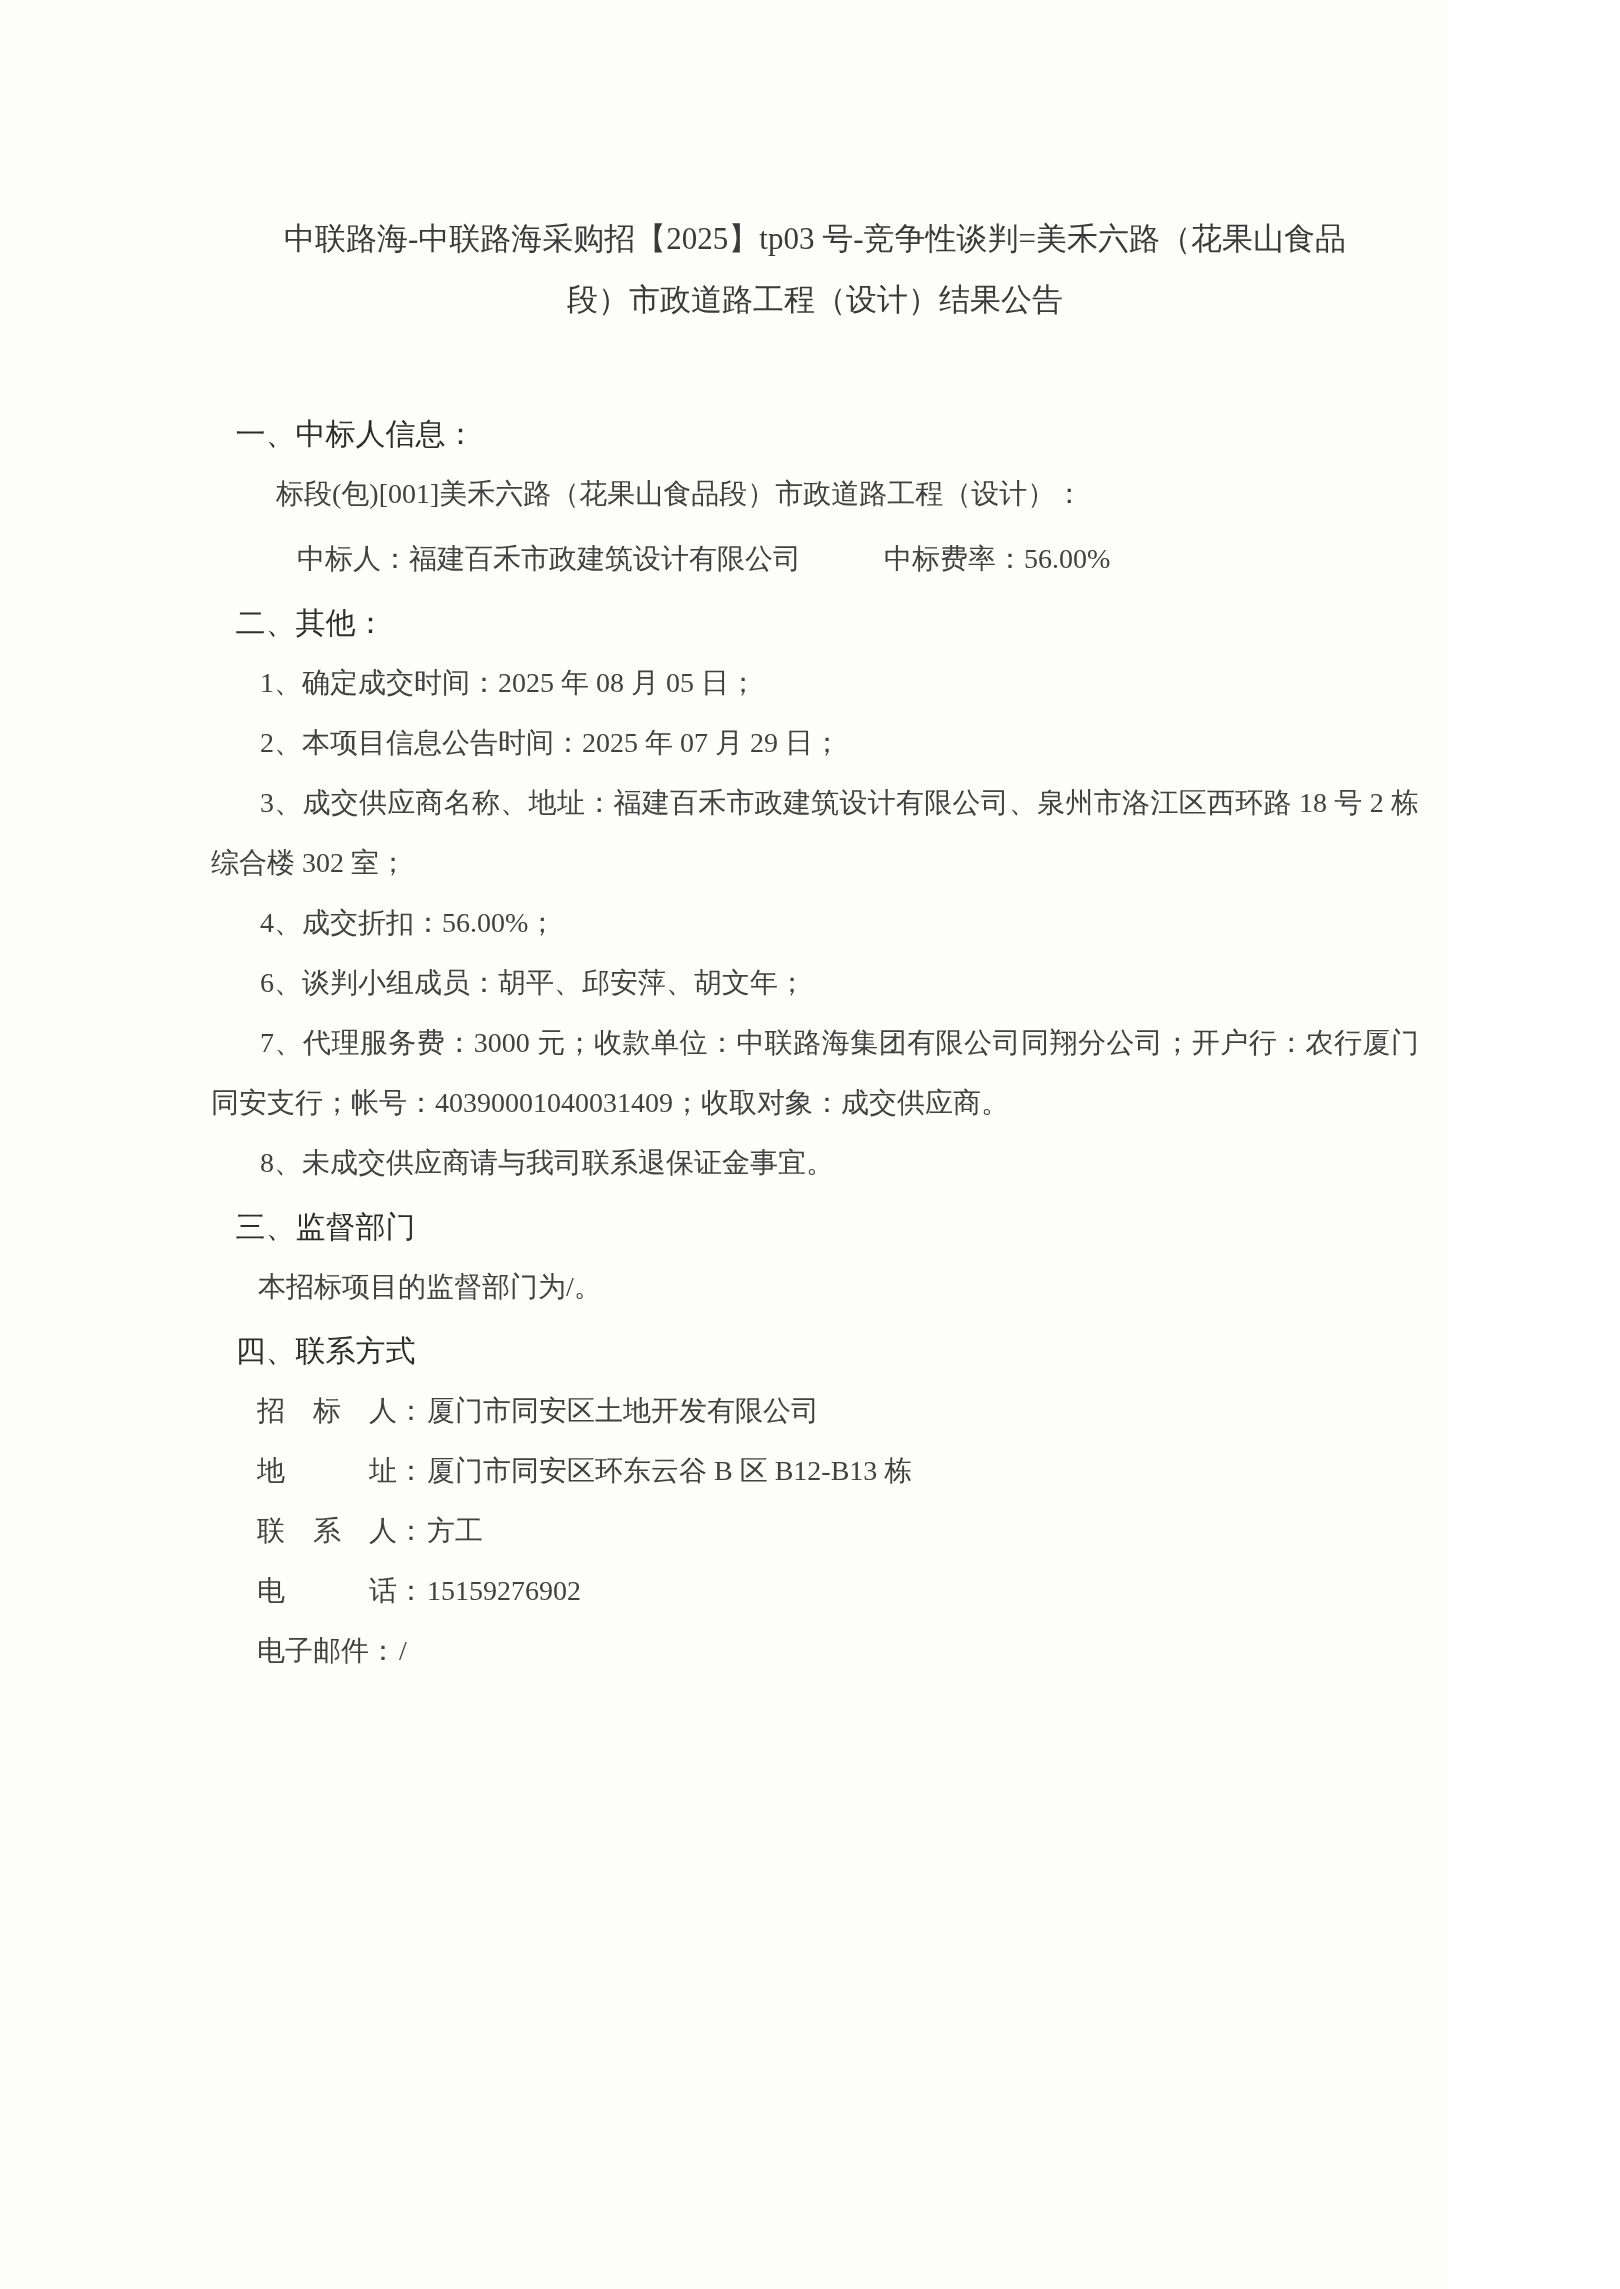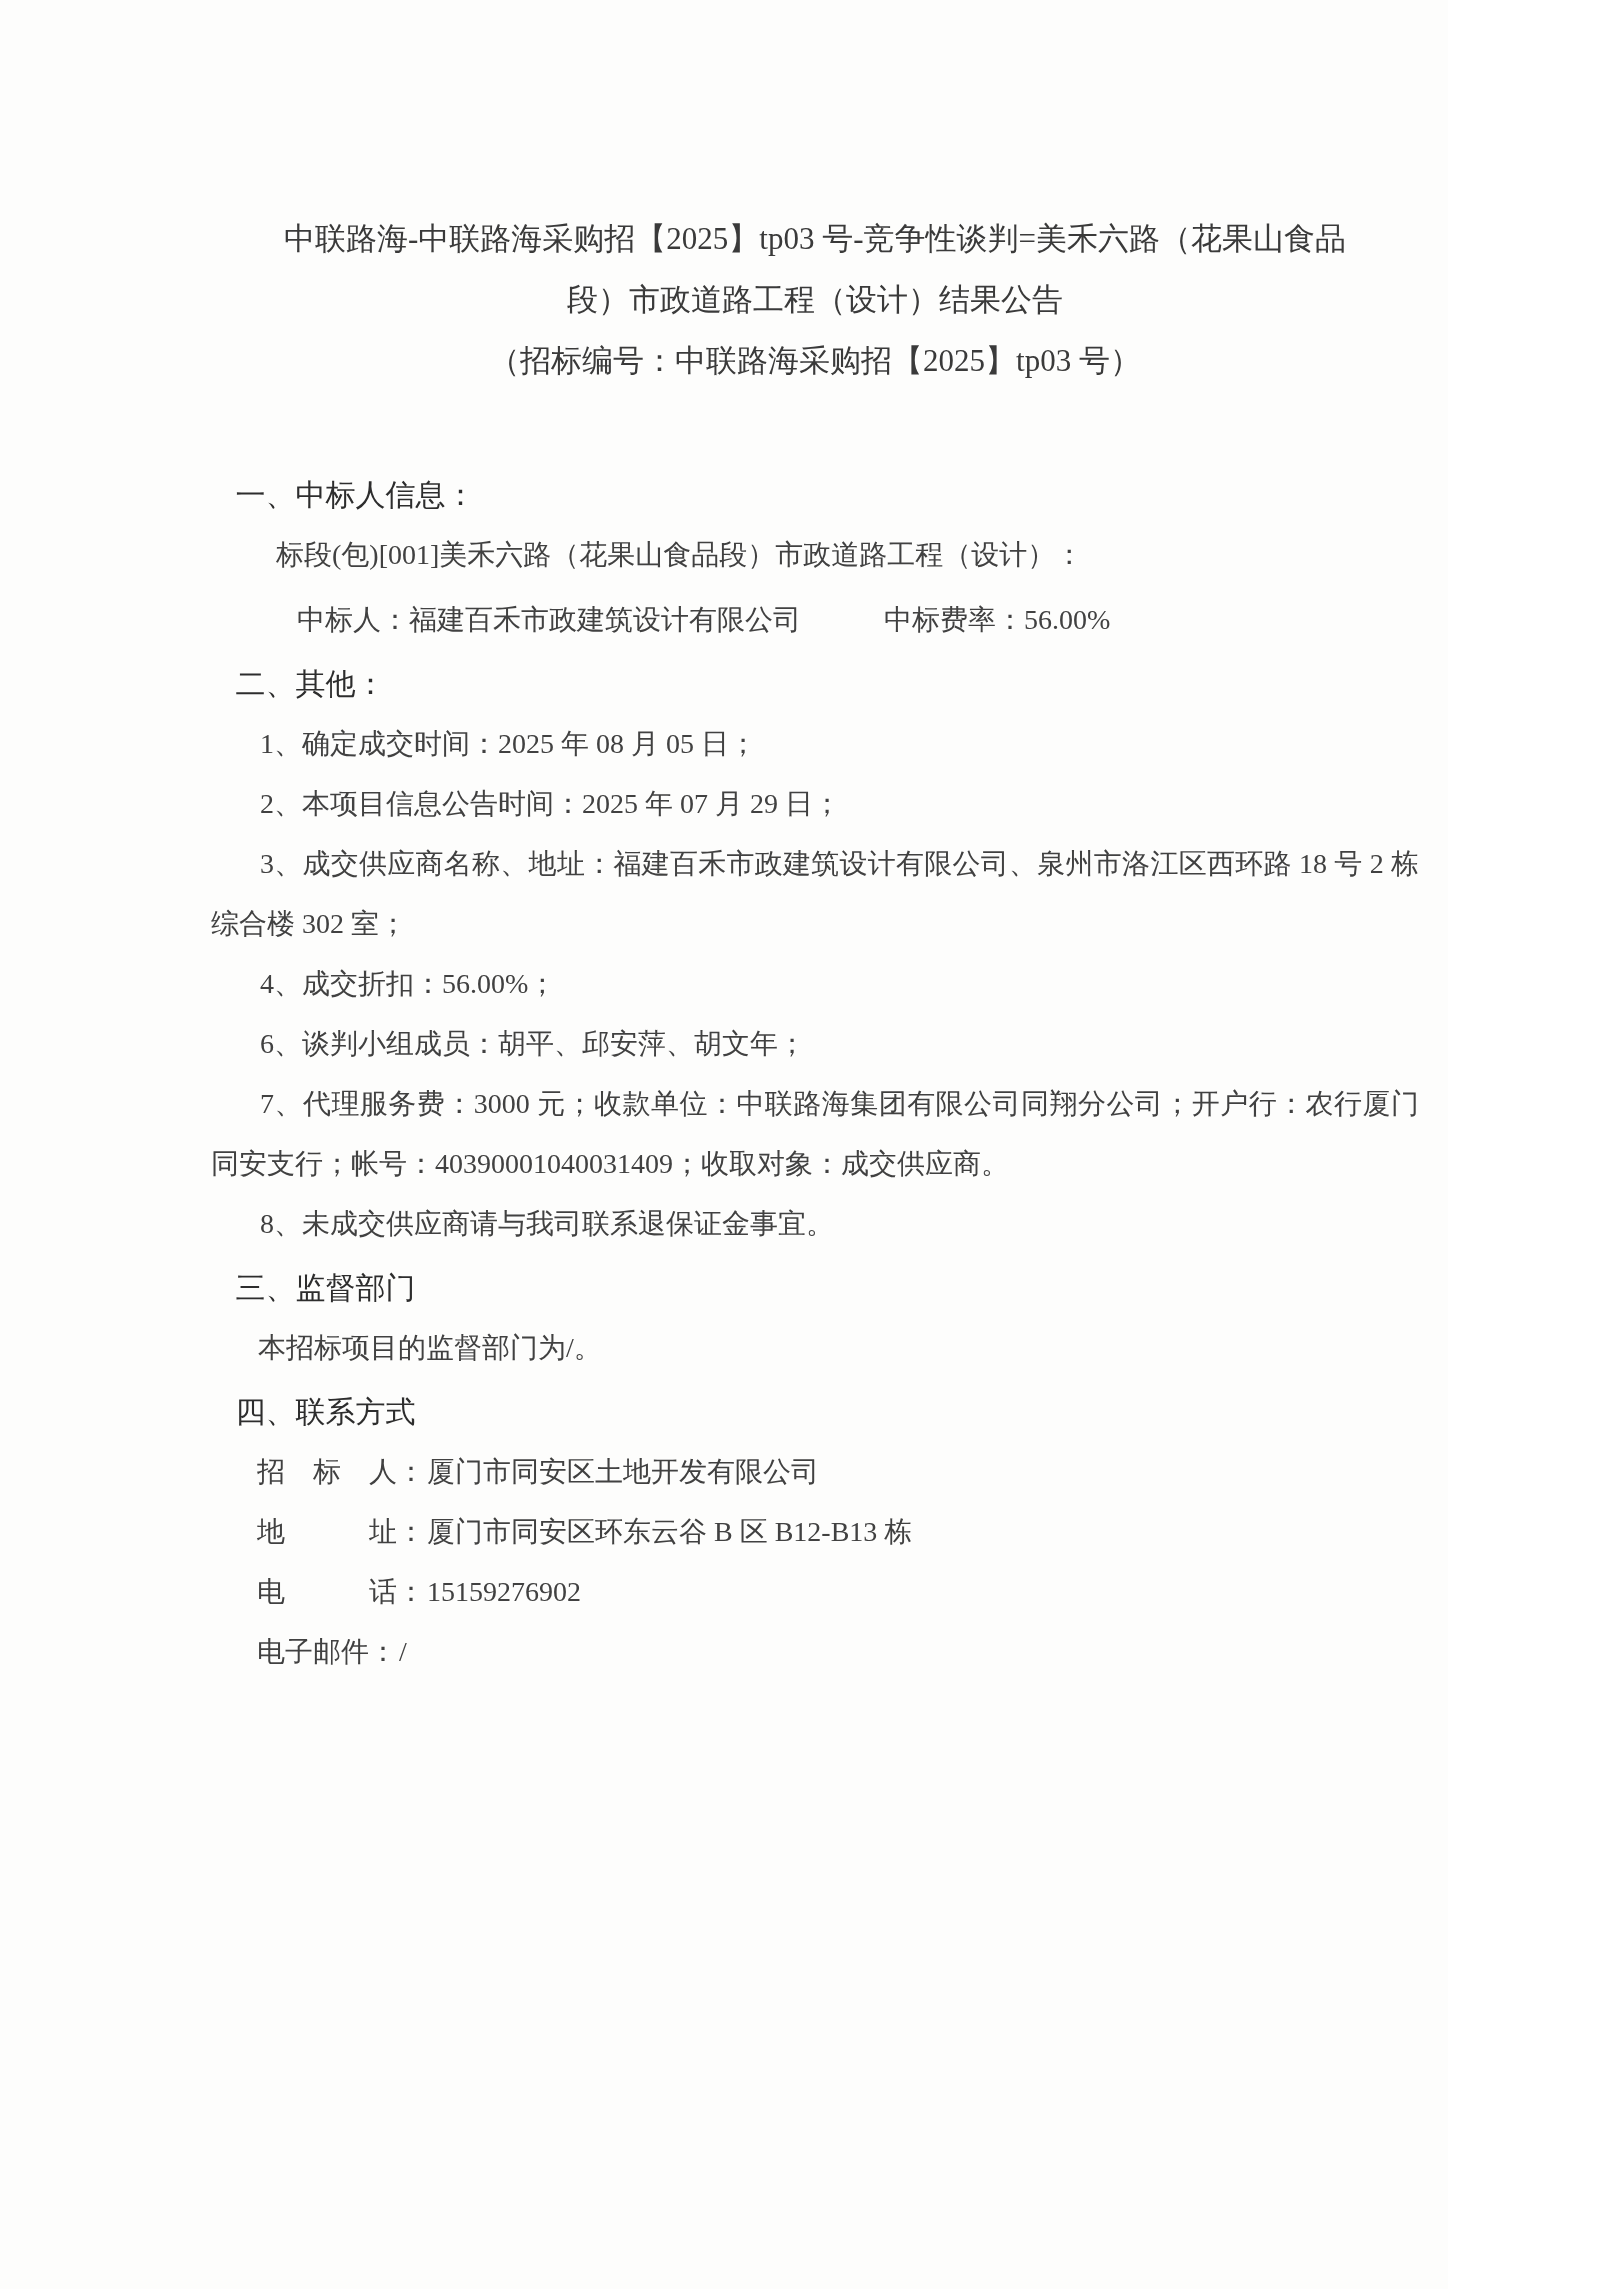--- a/index.html
+++ b/index.html
@@ -104,21 +104,20 @@
 </style>
 </head>
 <body>
 
 <div class="page">
   <div class="doc">
 
     <div class="title-block">
       <div>中联路海-中联路海采购招【2025】tp03 号-竞争性谈判=美禾六路（花果山食品</div>
       <div>段）市政道路工程（设计）结果公告</div>
-      <div>（招标编号：中联路海采购招【2025】tp03 号）</div>
     </div>
 
     <h2 class="sec first">一、中标人信息：</h2>
     <p class="lot">标段(包)[001]美禾六路（花果山食品段）市政道路工程（设计）：</p>
     <p class="winner-line"><span>中标人：福建百禾市政建筑设计有限公司</span><span class="rate">中标费率：56.00%</span></p>
 
     <h2 class="sec gap">二、其他：</h2>
     <p class="item">1、确定成交时间：2025 年 08 月 05 日；</p>
     <p class="item">2、本项目信息公告时间：2025 年 07 月 29 日；</p>
     <p class="item">3、成交供应商名称、地址：福建百禾市政建筑设计有限公司、泉州市洛江区西环路 18 号 2 栋综合楼 302 室；</p>
@@ -126,20 +125,21 @@
     <p class="item">6、谈判小组成员：胡平、邱安萍、胡文年；</p>
     <p class="item">7、代理服务费：3000 元；收款单位：中联路海集团有限公司同翔分公司；开户行：农行厦门同安支行；帐号：40390001040031409；收取对象：成交供应商。</p>
     <p class="item">8、未成交供应商请与我司联系退保证金事宜。</p>
 
     <h2 class="sec gap">三、监督部门</h2>
     <p class="plain">本招标项目的监督部门为/。</p>
 
     <h2 class="sec gap">四、联系方式</h2>
     <p class="contact"><span class="clabel">招　标　人：</span><span class="cvalue">厦门市同安区土地开发有限公司</span></p>
     <p class="contact"><span class="clabel">地　　　址：</span><span class="cvalue">厦门市同安区环东云谷 B 区 B12-B13 栋</span></p>
+    <p class="contact"><span class="clabel">联　系　人：</span><span class="cvalue">方工</span></p>
     <p class="contact"><span class="clabel">电　　　话：</span><span class="cvalue">15159276902</span></p>
     <p class="contact"><span class="clabel">电子邮件：</span><span class="cvalue">/</span></p>
   </div>
 
   <div class="stamp">
     <div class="stamp-ring"></div>
     <span class="sc sc0">中</span>
     <span class="sc sc1">联</span>
     <span class="sc sc2">路</span>
     <span class="sc sc3">海</span>

